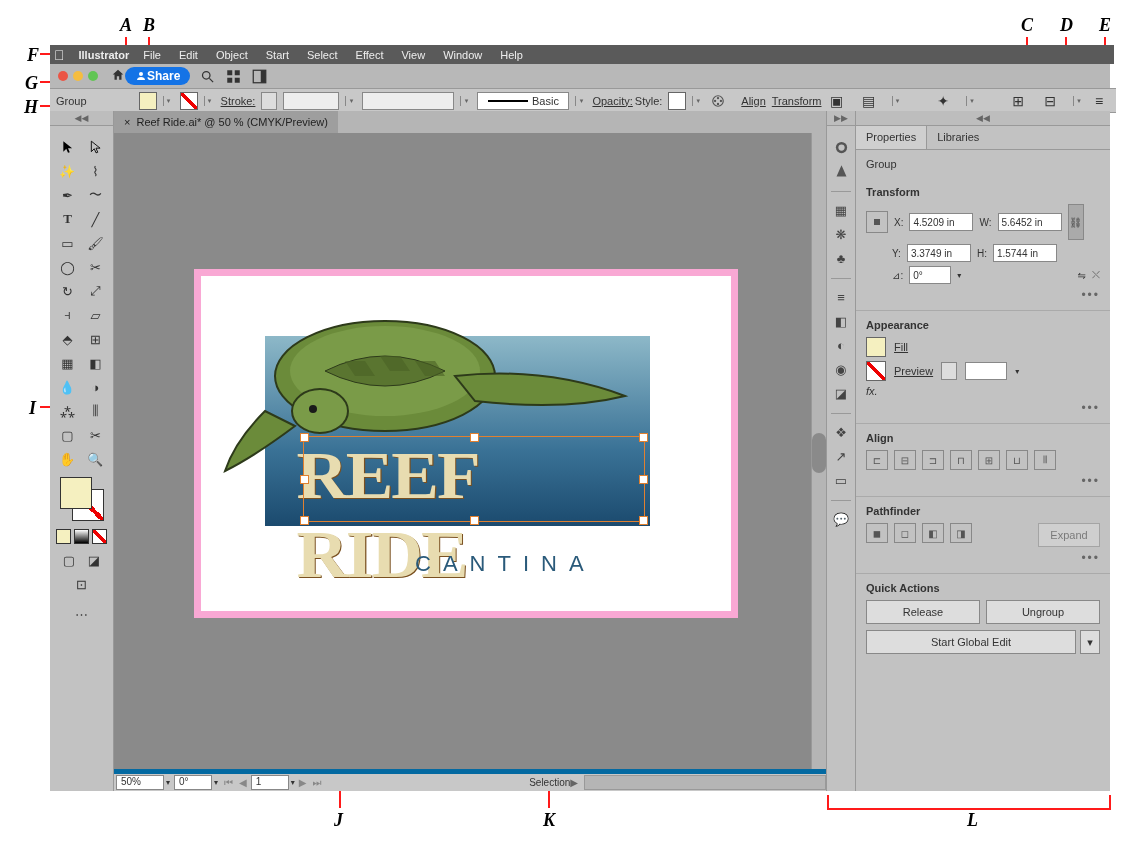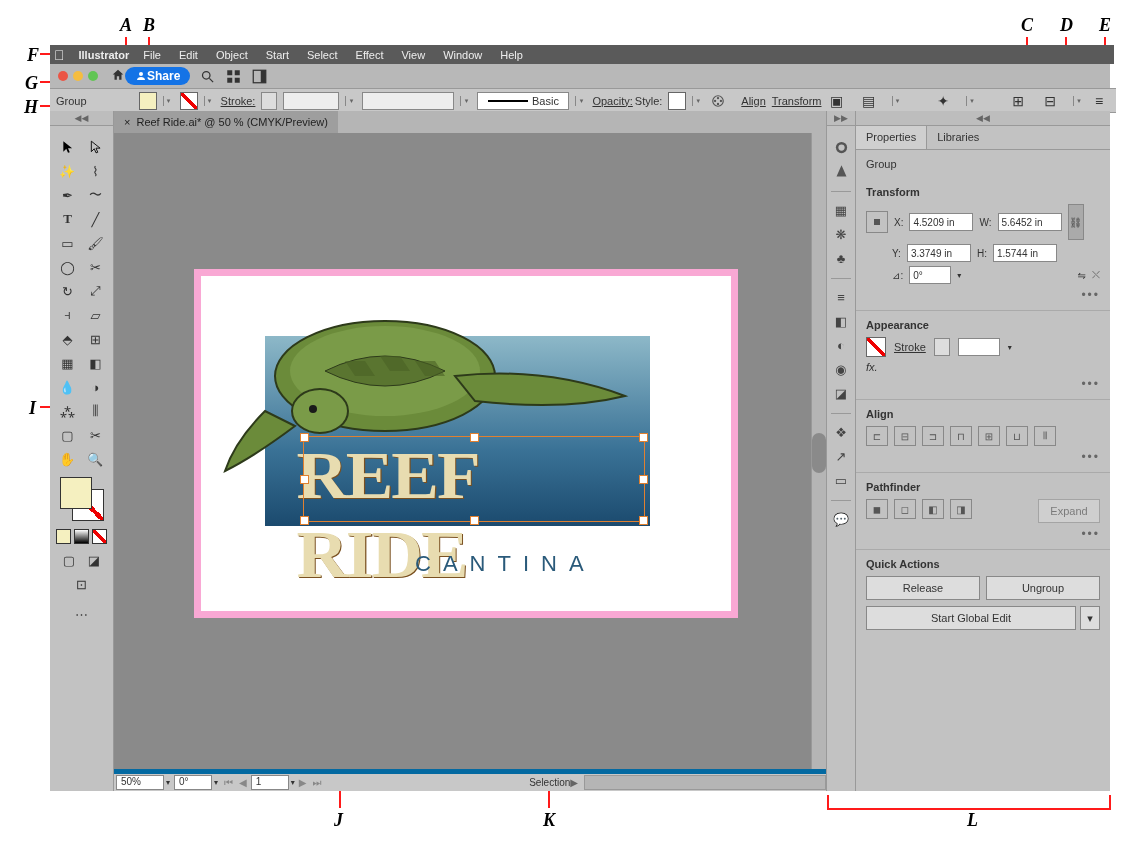--- a/index.html
+++ b/index.html
@@ -434,22 +434,26 @@
           <div style="flex:1"></div>
           <span>⇋</span>
           <span>⤬</span>
         </div>
         <div class="more">•••</div>
       </div>
 
       <div class="psection">
         <h4>Appearance</h4>
         <div class="appear-row">
+          <div class="ap-swatch" style="background:#f5f0c0"></div>
+          <span class="alink">Fill</span>
+        </div>
+        <div class="appear-row">
           <div class="ap-swatch nostroke-swatch"></div>
-          <span class="alink">Stroke</span>
+          <span class="alink">Preview</span>
           <div class="stepper"></div>
           <div class="pval" style="width:34px"></div>
           <span style="font-size:8px">▾</span>
         </div>
         <div class="appear-row">
             <span style="font-style:italic">fx.</span>
           </div>
         <div class="more">•••</div>
       </div>
 

